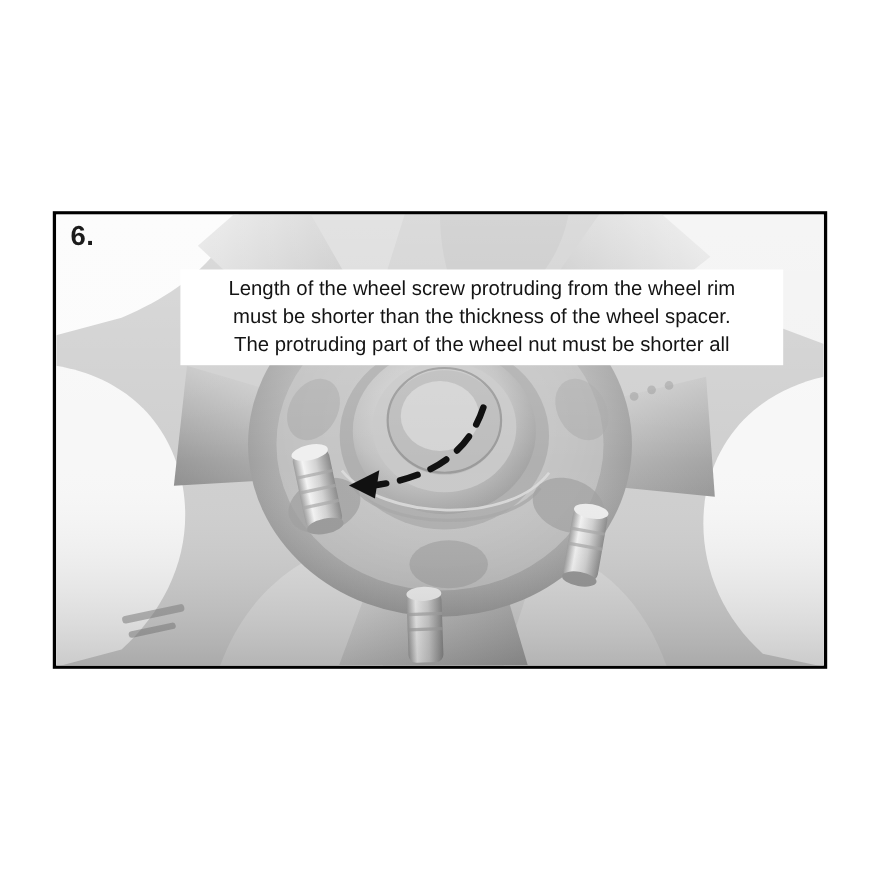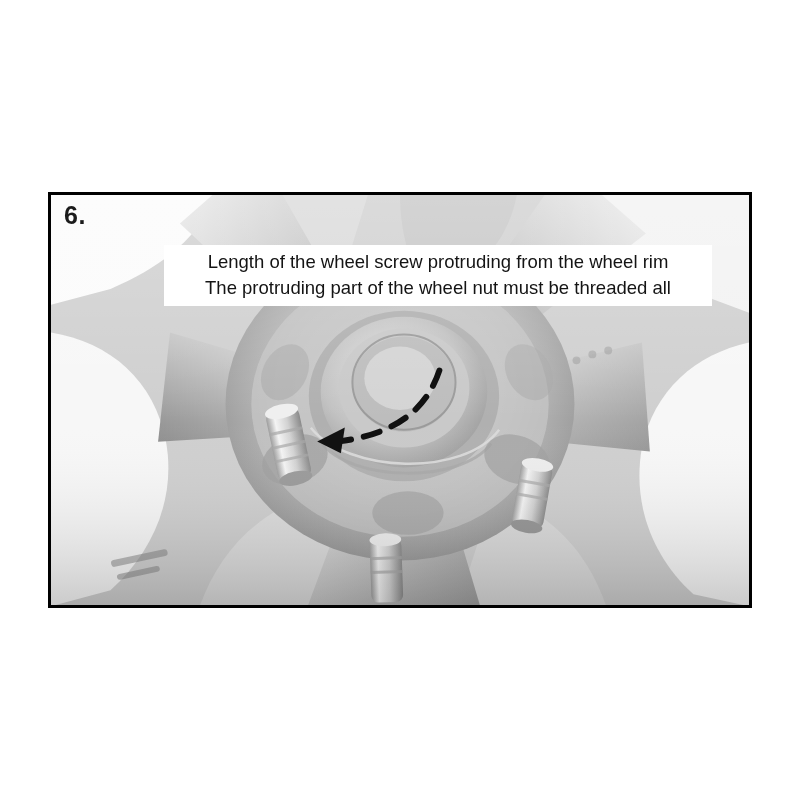--- a/index.html
+++ b/index.html
@@ -216,17 +216,18 @@
 
     <svg id="arrow-layer" viewBox="0 0 704 416" aria-hidden="true">
       <path d="M392,178 C380,214 352,242 290,250" fill="none" stroke="#111111" stroke-width="6" stroke-linecap="round" stroke-dasharray="17 13"></path>
       <polygon points="268,250 296,236 292,262" fill="#111111"></polygon>
     </svg>
 
     <div id="step-number">6.</div>
 
     <div id="caption">
       <span class="line">Length of the wheel screw protruding from the wheel rim</span>
-      <span class="line">The protruding part of the wheel nut must be threaded all</span>
+      <span class="line">must be shorter than the thickness of the wheel spacer.</span>
+      <span class="line">The protruding part of the wheel nut must be shorter all</span>
     </div>
 
   </div>
 </div>
 
 </body></html>

